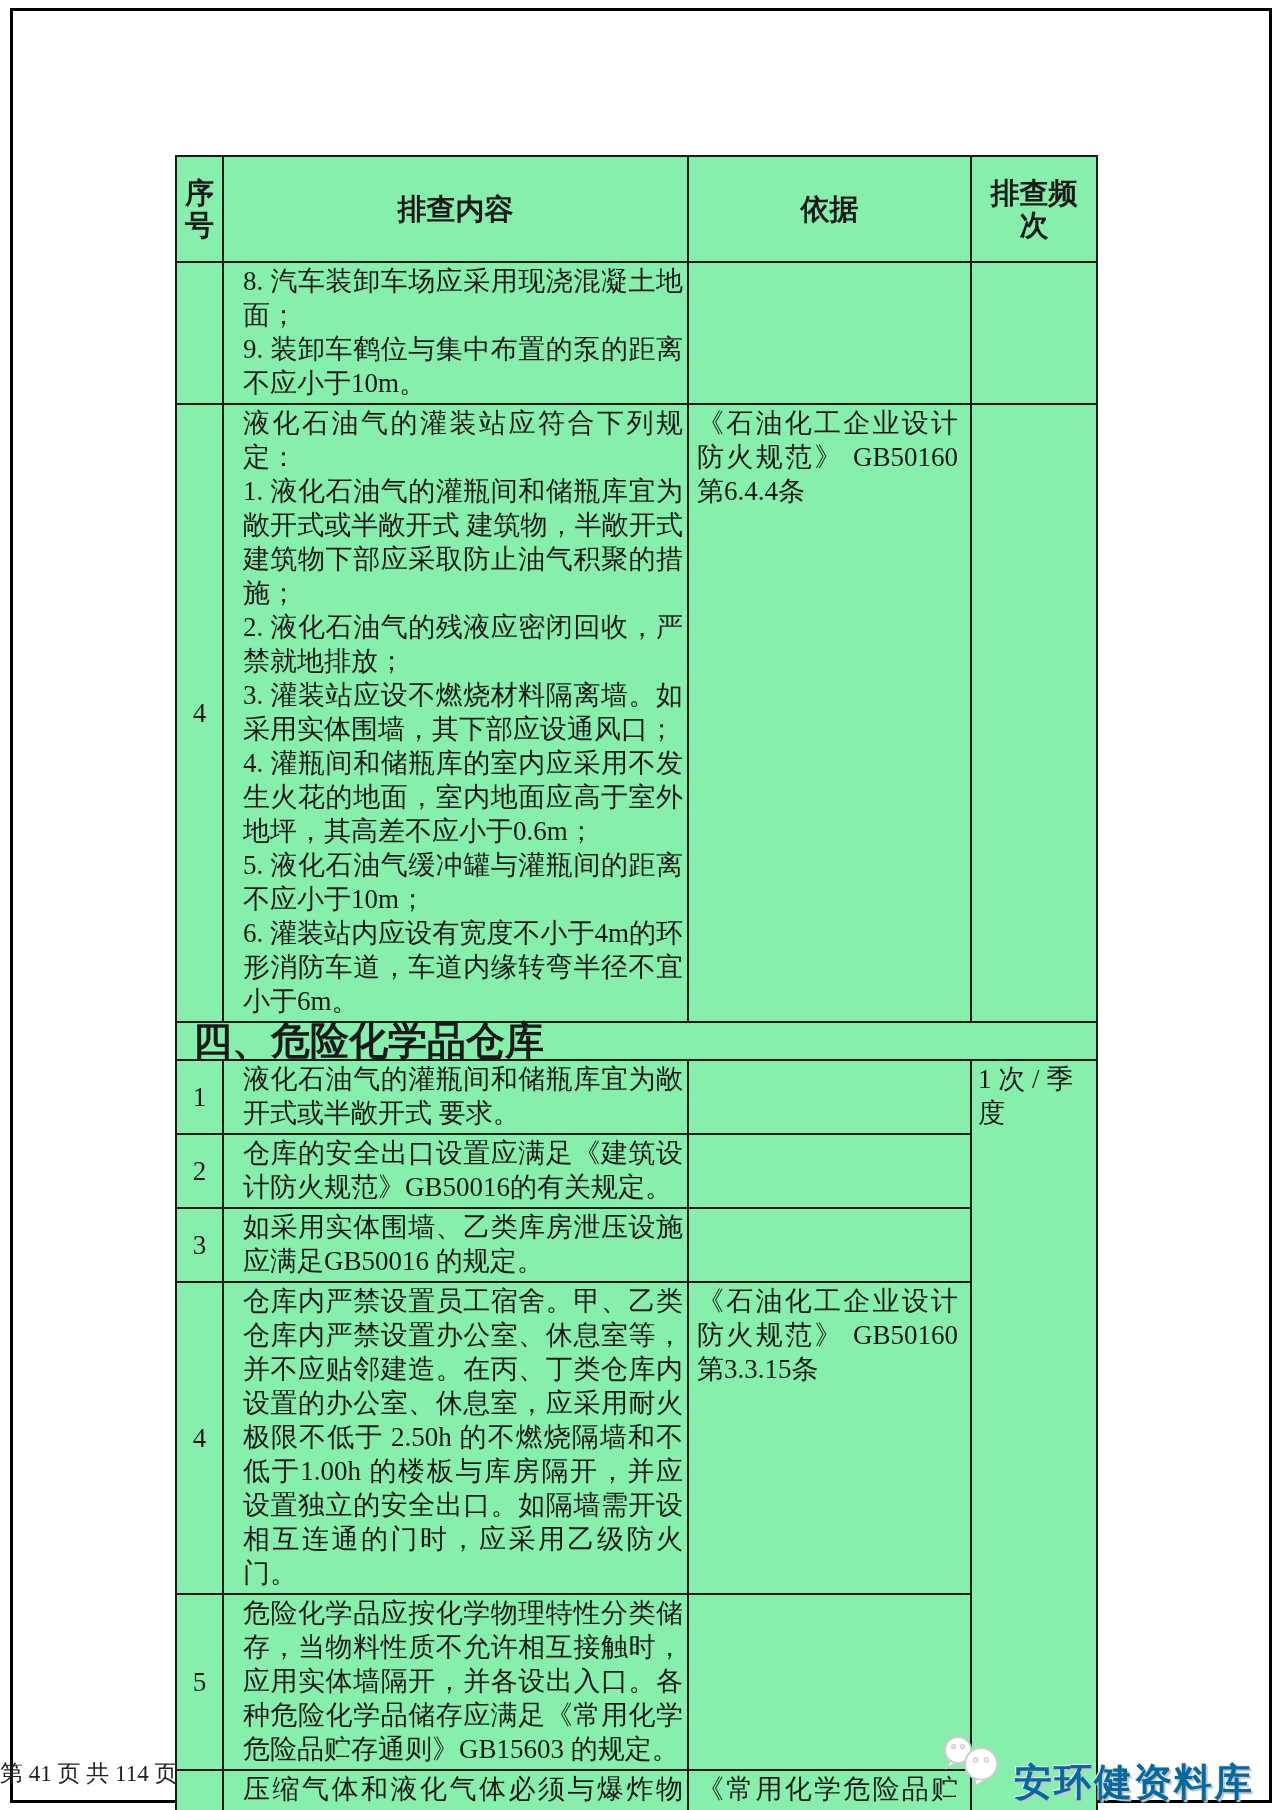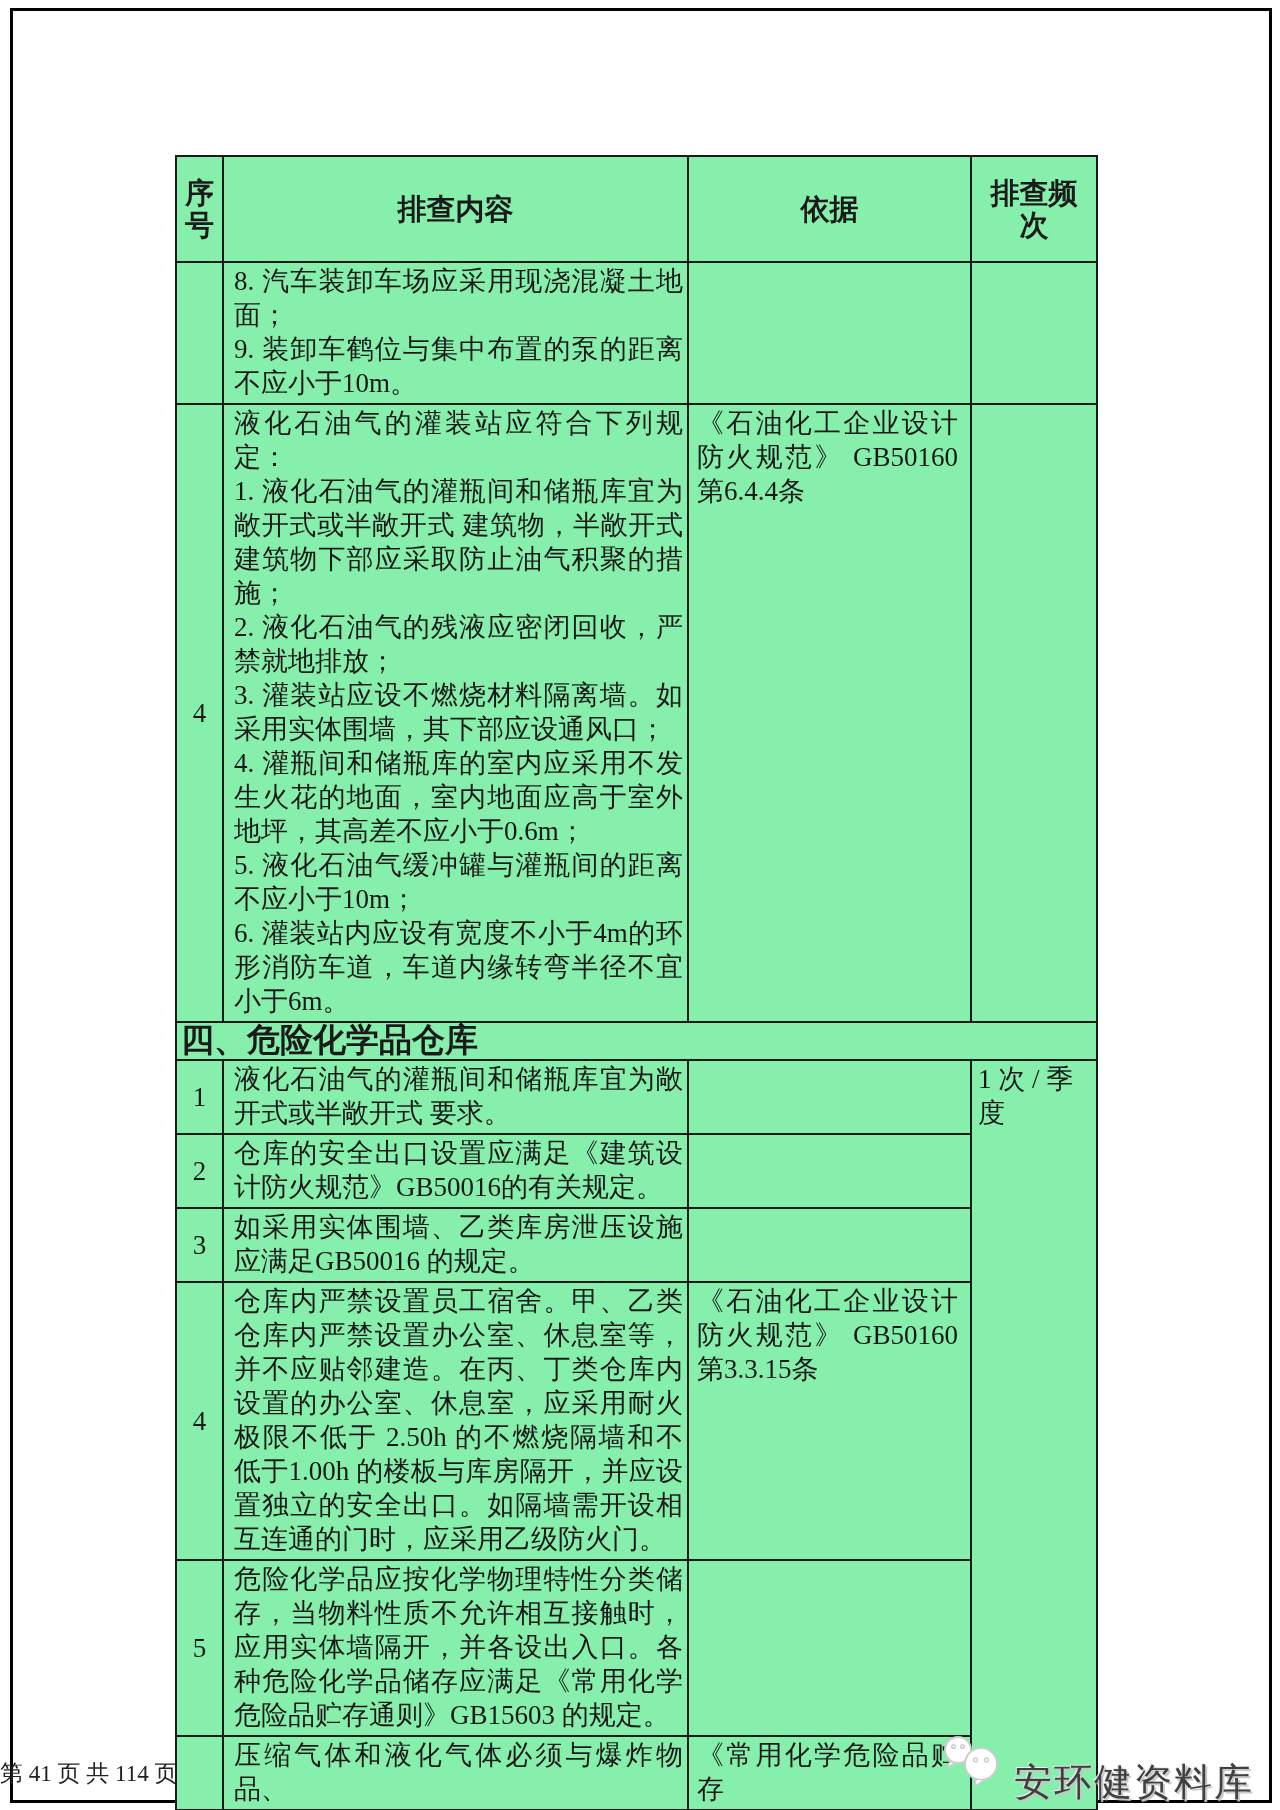--- a/index.html
+++ b/index.html
@@ -30,49 +30,49 @@
   th, td { border: 2px solid #1a1a1a; }
   th {
     font-size: 29px; font-weight: bold;
     text-align: center; vertical-align: middle;
     line-height: 32px; padding: 2px;
   }
   th.th-freq { padding: 20px 14px; }
   td { font-size: 27px; line-height: 34px; vertical-align: top; }
   td.cell-no { text-align: center; vertical-align: middle; padding: 0 2px; }
   td.cell-content {
-    padding: 1px 4px 3px 10px;
+    padding: 1px 4px 3px 19px;
     text-align: justify;
     white-space: pre-wrap;
   }
   td.cell-basis {
     padding: 1px 12px 3px 8px;
     text-align: justify;
     white-space: pre-wrap;
   }
   td.cell-freq { padding: 1px 2px 7px 6px; white-space: pre-wrap; }
   tr.section-row td {
     font-weight: bold;
-    font-size: 33px;
-    padding: 1px 2px 2px 4px;
+    font-size: 39px;
+    padding: 1px 2px 2px 16px;
     line-height: 33px;
   }
   tr.row-last td { height: 52px; }
   .footer {
     position: absolute; top: 1758px; left: 0;
     width: 100%; 
     font-size: 23px; color: #222;
   }
   .watermark {
     position: absolute; top: 1718px; right: 26px;
     display: flex; align-items: center; gap: 8px;
   }
   .wm-text {
-    font-size: 38px; font-weight: normal;
-    color: #404040;
+    font-size: 38px; font-weight: bold;
+    color: #0369a1;
     text-shadow: 2px 2px 1px #c6c6c6, -1px -1px 0 #eeeeee;
     letter-spacing: 2px;
     white-space: nowrap;
     margin-top: 39px;
   }
 </style>
 </head>
 <body>
 
 <div class="page-border"></div>

